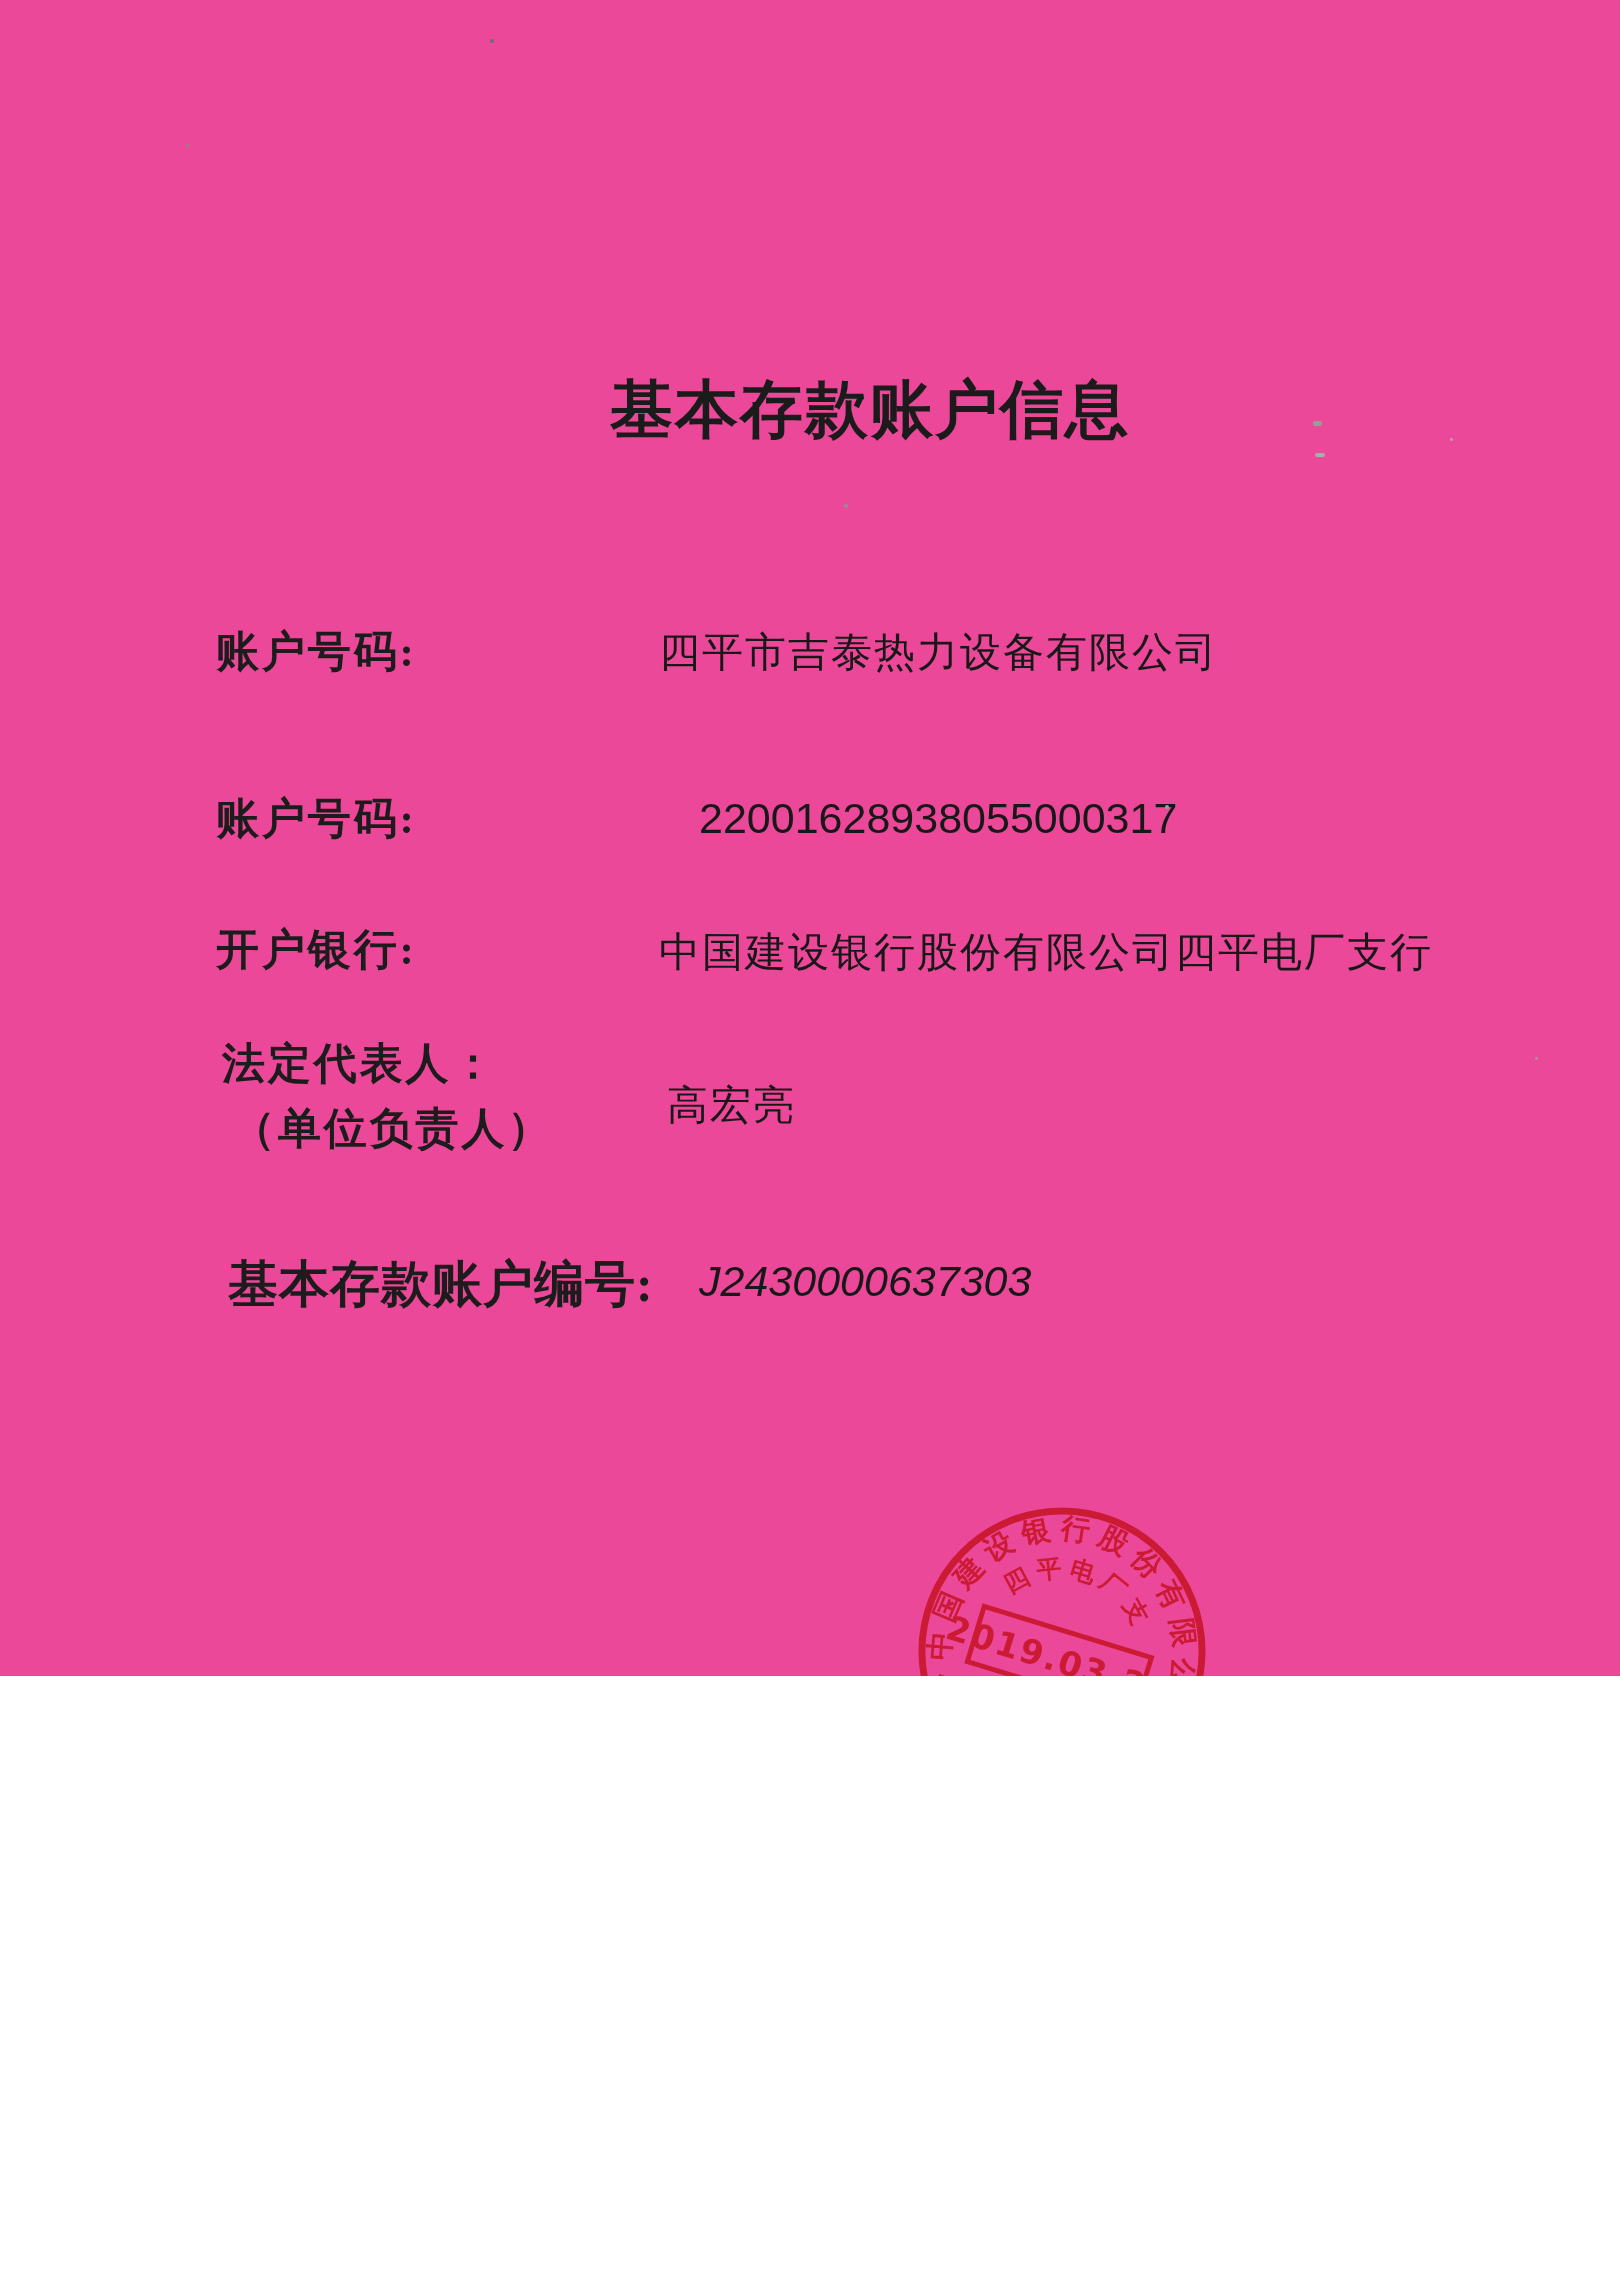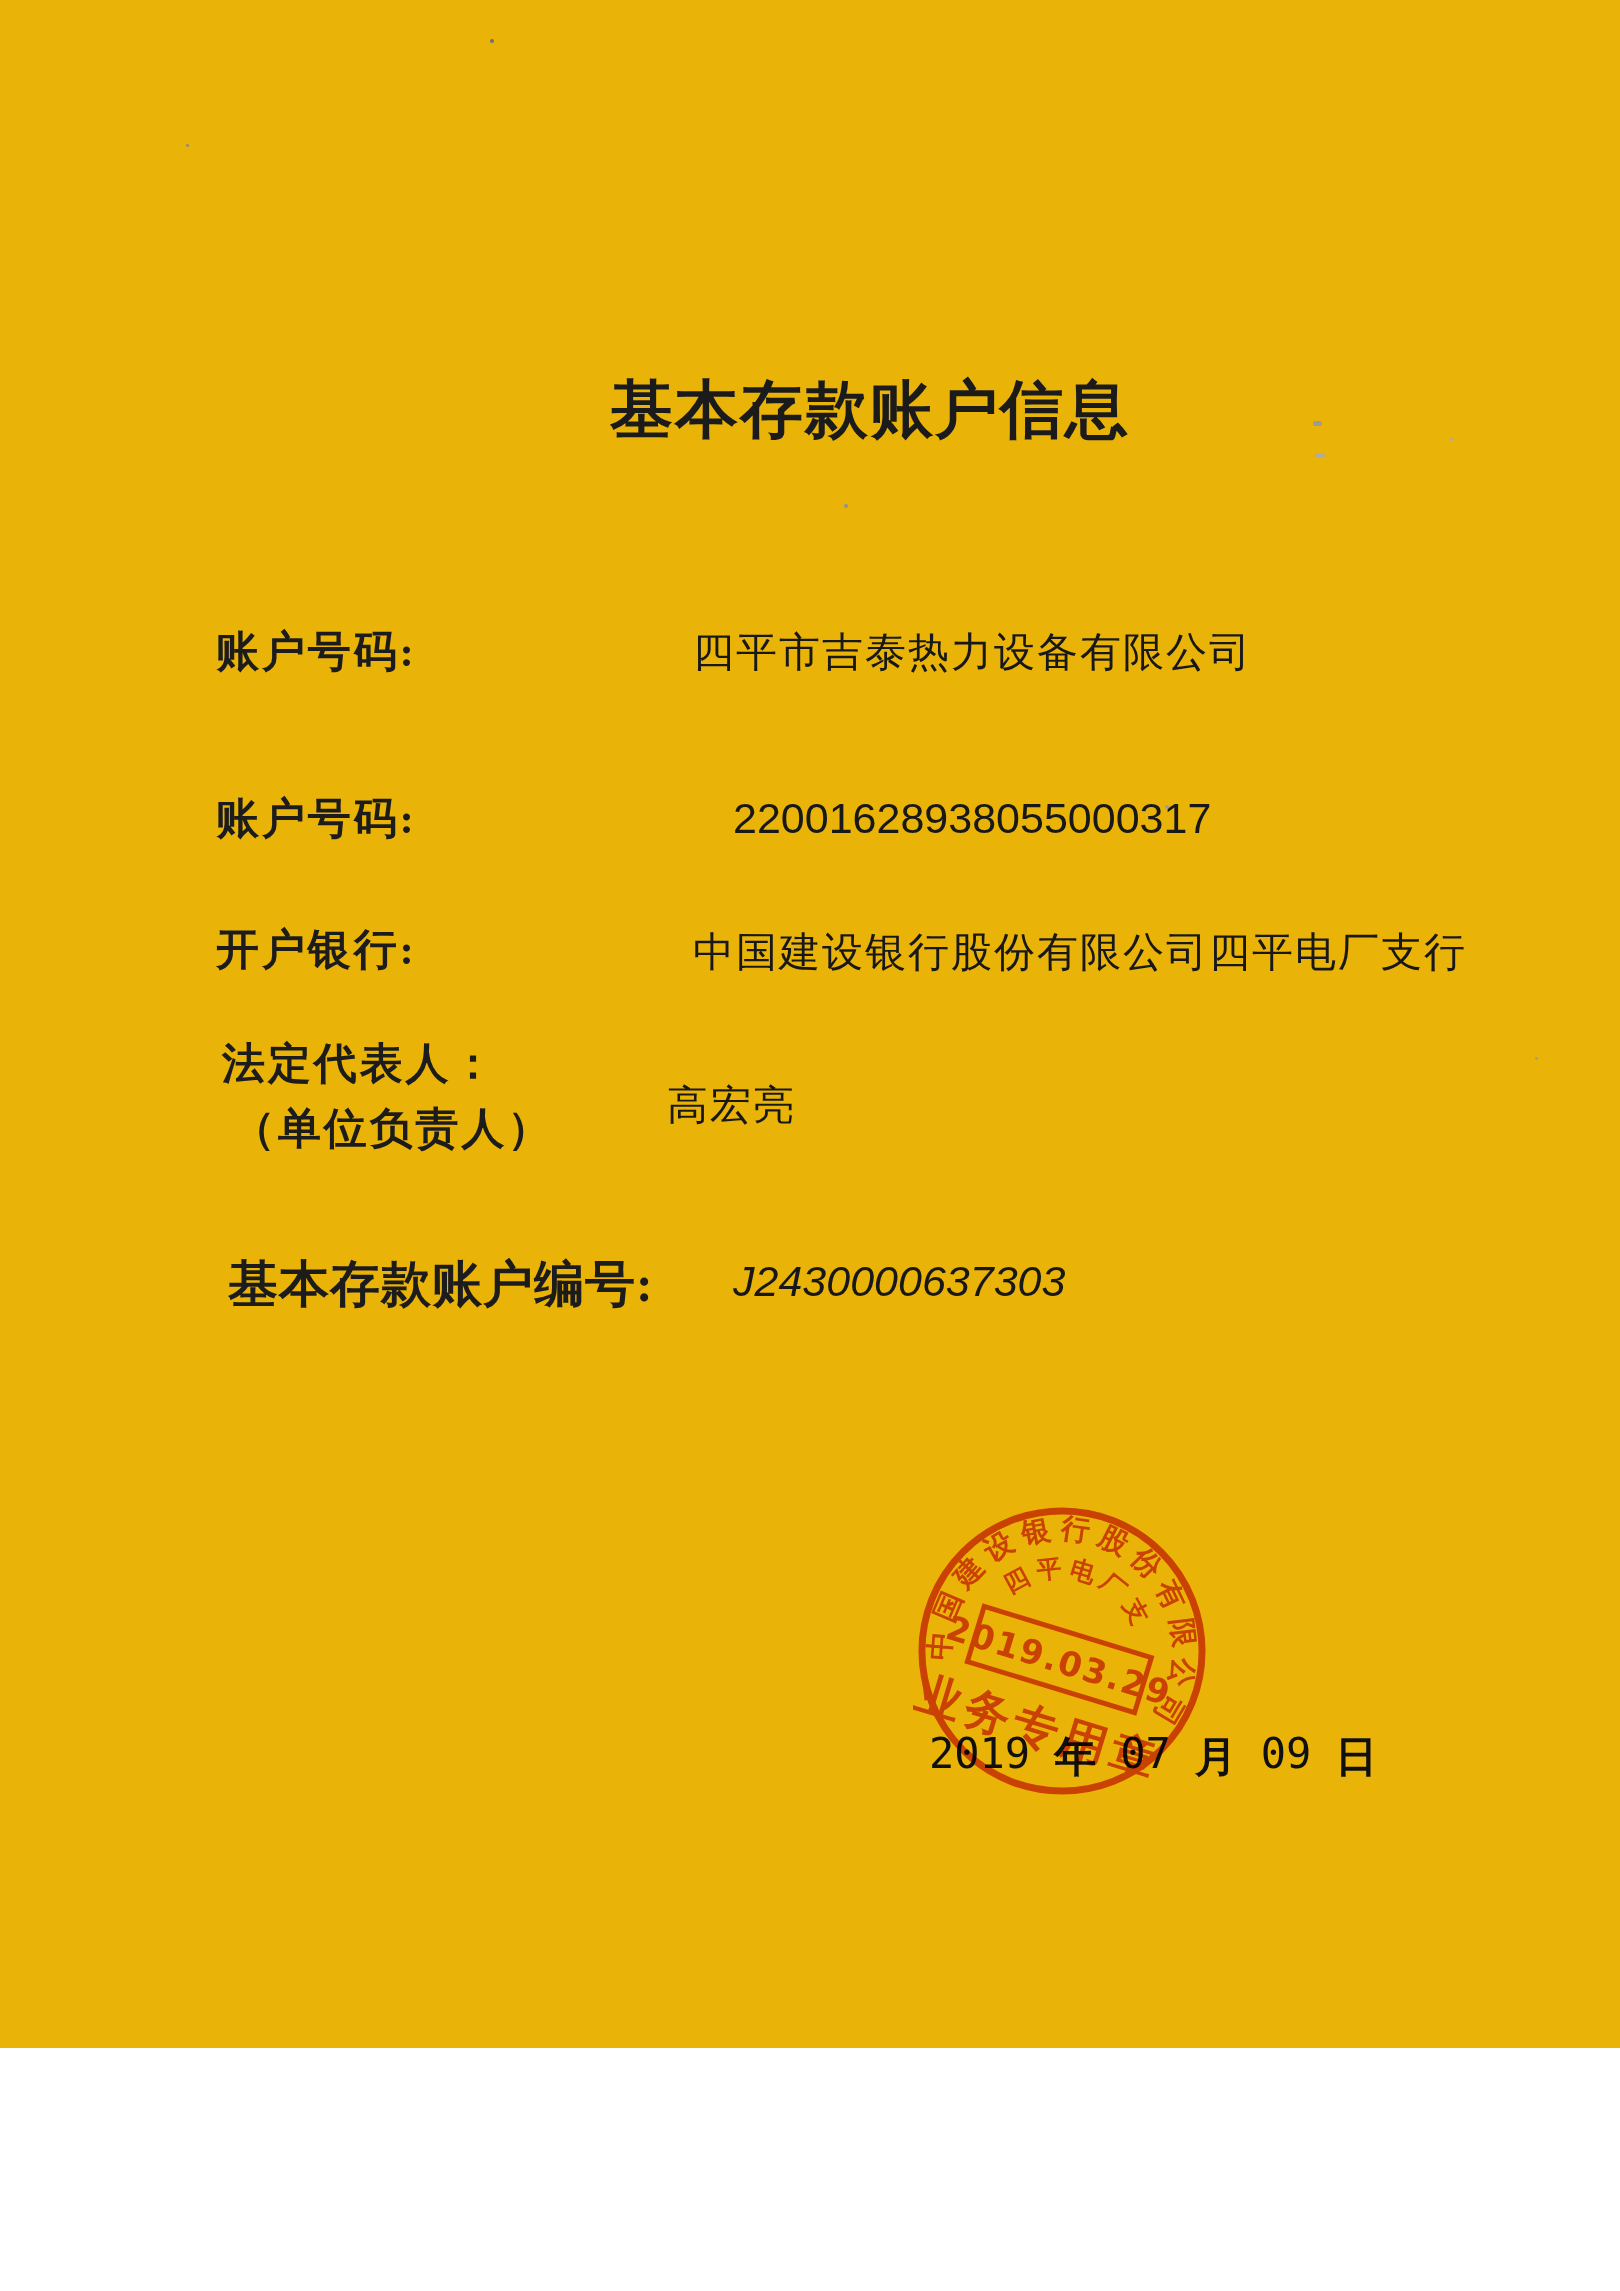--- a/index.html
+++ b/index.html
@@ -1,19 +1,19 @@
 <!DOCTYPE html>
 <html><head>
 <meta charset="utf-8">
 <style>
   html,body{margin:0;padding:0;background:#ffffff;}
   #doc{
     position:relative;
-    width:1620px;height:2048px;
-    background:#eab308;
+    width:1620px;height:1676px;
+    background:#ec4899;
     overflow:hidden;
     font-family:"Liberation Serif", serif;
     color:#161616;
   }
   .abs{position:absolute;}
   
   #title{
     left:610px;top:367px;
     font-size:63px;font-weight:700;
     letter-spacing:2px;
@@ -22,21 +22,21 @@
   }
   
   .field-label{
     position:absolute;left:216px;
     font-size:43px;font-weight:600;
     letter-spacing:2.9px;
     color:#1c1c1c;
     white-space:nowrap;
   }
   .field-value{
-    position:absolute;left:693px;
+    position:absolute;left:659px;
     font-size:41px;font-weight:500;
     letter-spacing:2px;
     color:#181818;
     white-space:nowrap;
   }
   .num{
     font-family:"Liberation Sans", sans-serif;
     font-size:43px;font-weight:500;
     letter-spacing:0px;
     margin-left:40px;

